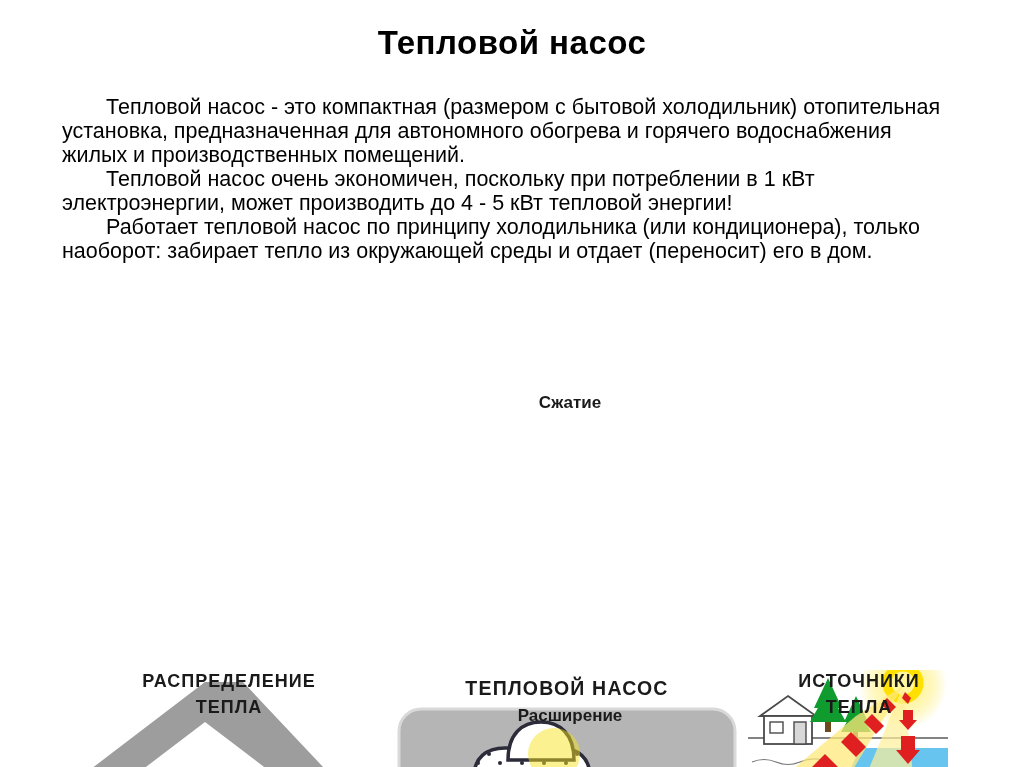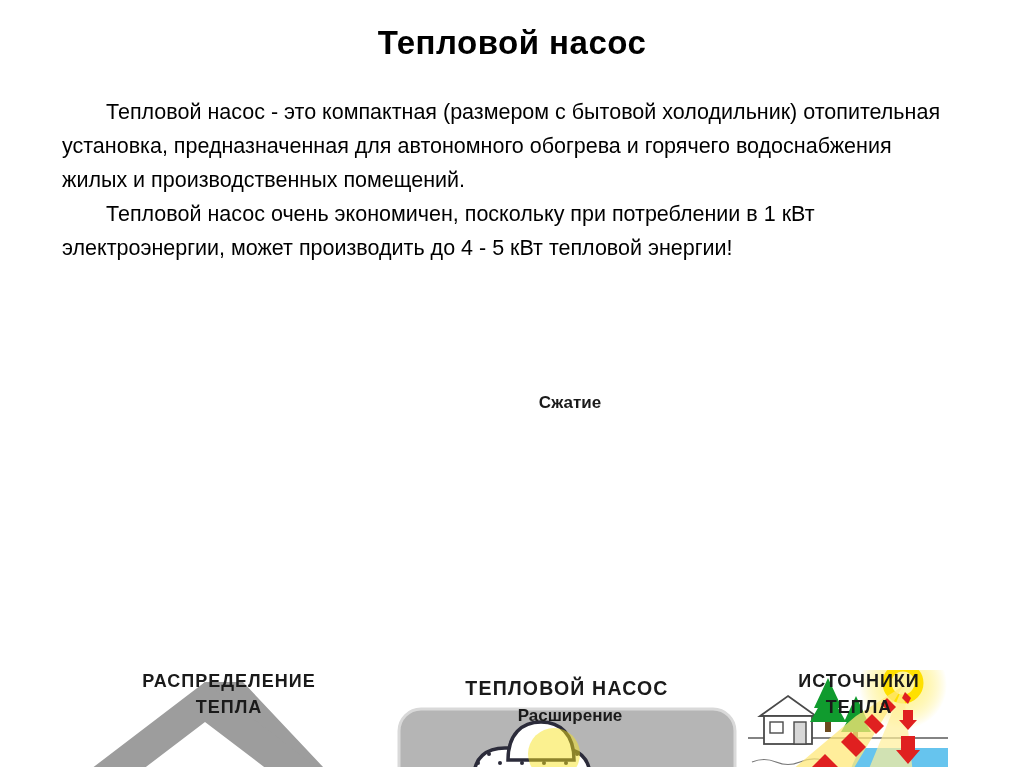--- a/index.html
+++ b/index.html
@@ -32,21 +32,21 @@
 
   
   .body-copy {
     position: absolute;
     top: 95px;
     left: 62px;
     width: 900px;
   }
   .para {
     font-size: 21.5px;
-    line-height: 34px;
+    line-height: 24px;
     text-indent: 44px;
     margin: 0 0 0 0;
     color: #000;
     text-align: left;
     white-space: normal;
   }
 
   
   .diagram {
     position: absolute;
@@ -63,20 +63,21 @@
   }
 </style>
 </head>
 <body>
 
 <div class="slide-title">Тепловой насос</div>
 
 <div class="body-copy">
   <p class="para">Тепловой насос - это компактная (размером с бытовой холодильник) отопительная установка, предназначенная для автономного обогрева и горячего водоснабжения жилых и производственных помещений.</p>
   <p class="para">Тепловой насос очень экономичен, поскольку при потреблении в 1 кВт электроэнергии,  может производить до 4 - 5 кВт тепловой энергии!</p>
+  <p class="para">Работает тепловой насос по принципу холодильника (или кондиционера), только наоборот: забирает тепло из окружающей среды и отдает (переносит) его в дом.</p>
 </div>
 
 <div class="diagram">
 <svg width="1024" height="437" viewBox="0 0 1024 437" xmlns="http://www.w3.org/2000/svg">
   <defs>
 
     <pattern id="speckle" width="22" height="22" patternUnits="userSpaceOnUse">
       <rect width="22" height="22" fill="#ffffff"></rect>
       <circle cx="5" cy="6" r="2" fill="#2b2b3a"></circle>
       <circle cx="16" cy="15" r="2" fill="#2b2b3a"></circle>

